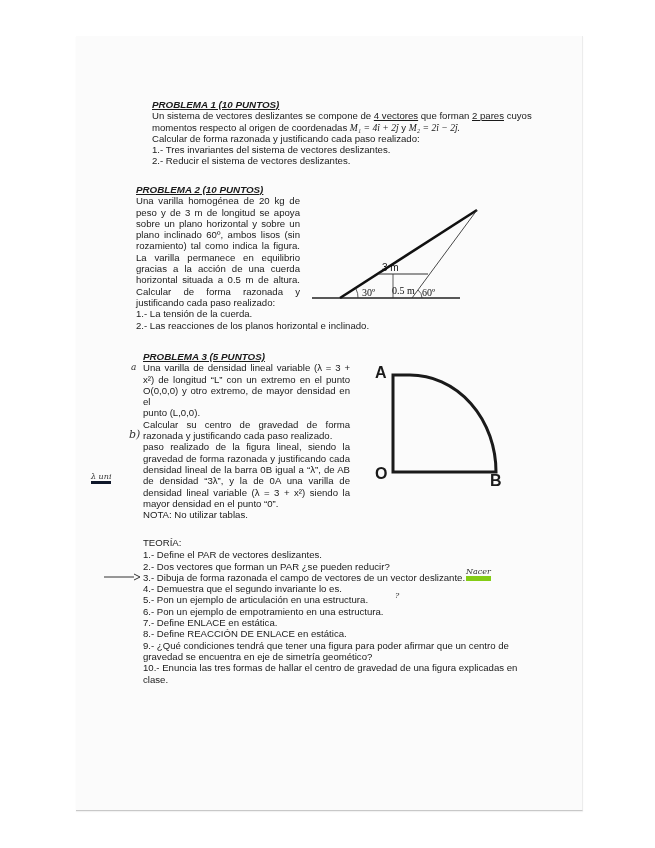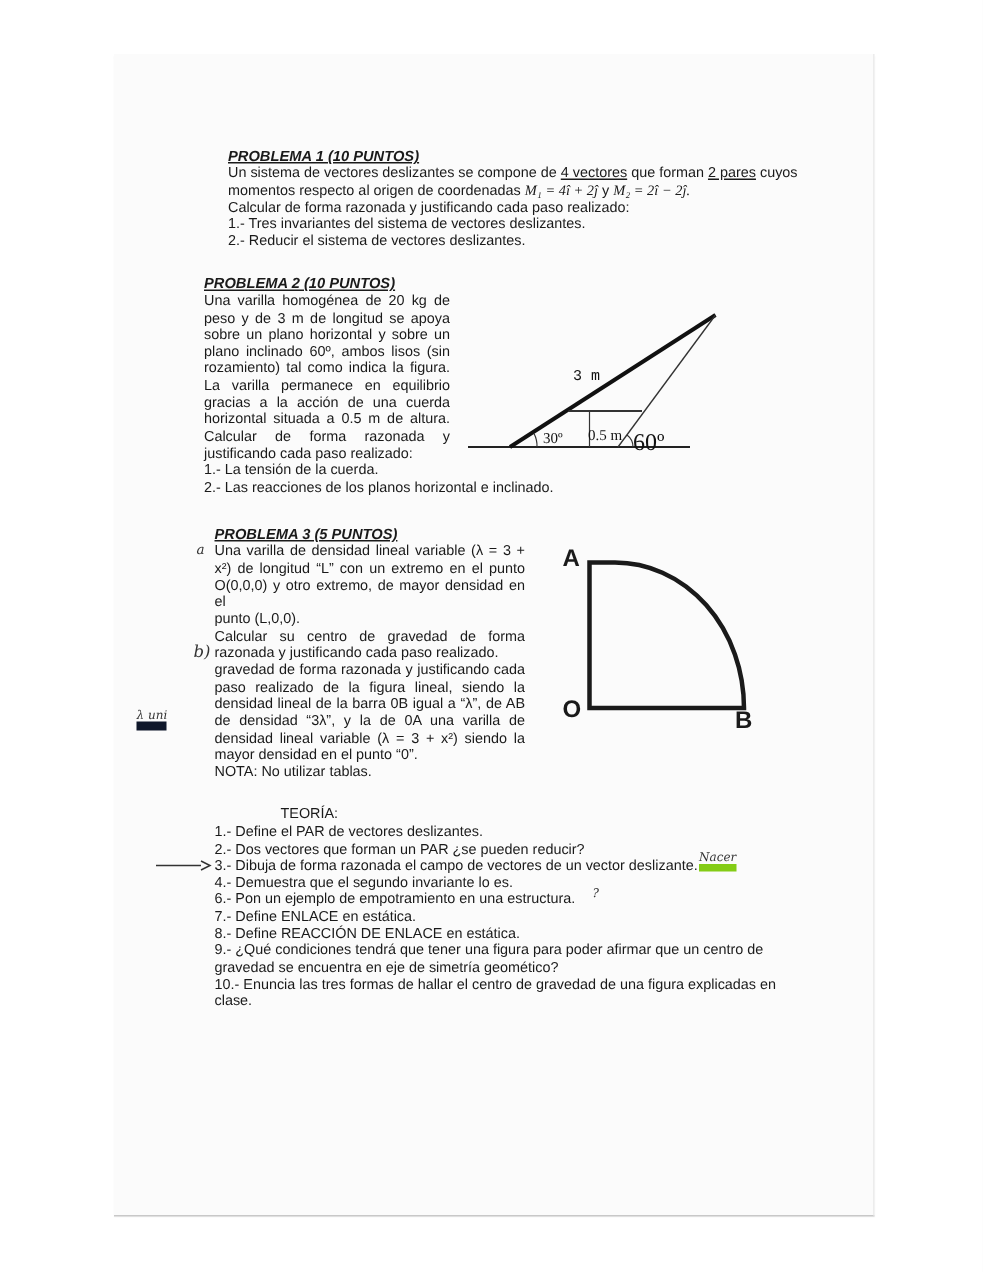--- a/index.html
+++ b/index.html
@@ -67,58 +67,59 @@
 
 <svg style="left:300px; top:185px;" width="180" height="125" viewBox="0 0 180 125">
   <line x1="12" y1="113" x2="160" y2="113" stroke="#222" stroke-width="1.3"></line>
   <line x1="40" y1="113" x2="177" y2="25" stroke="#111" stroke-width="2.6"></line>
   <line x1="112" y1="113" x2="177" y2="25" stroke="#333" stroke-width="0.9"></line>
   <line x1="79" y1="89" x2="128" y2="89" stroke="#333" stroke-width="1.2"></line>
   <line x1="93" y1="89" x2="93" y2="113" stroke="#333" stroke-width="0.8"></line>
   <path d="M 58 113 A 18 18 0 0 0 56 104" fill="none" stroke="#333" stroke-width="0.8"></path>
   <path d="M 122 113 A 10 10 0 0 0 118 105" fill="none" stroke="#333" stroke-width="0.8"></path>
 </svg>
-<div class="hand" style="left:382px; top:246px; font-family:Liberation Mono, monospace; font-style:normal; font-size:10px; color:#111;">3 m</div>
+<div class="hand" style="left:382px; top:262px; font-family:Liberation Sans, sans-serif; font-style:normal; font-size:10px; color:#111;">3 m</div>
 <div class="hand" style="left:362px; top:287px; font-family:'Liberation Serif',serif; font-style:normal; font-size:10px; color:#111;">30º</div>
 <div class="hand" style="left:392px; top:285px; font-family:'Liberation Serif',serif; font-style:normal; font-size:10px; color:#111;">0.5 m</div>
-<div class="hand" style="left:422px; top:287px; font-family:'Liberation Serif',serif; font-style:normal; font-size:16px; color:#111;">60º</div>
+<div class="hand" style="left:422px; top:287px; font-family:'Liberation Serif',serif; font-style:normal; font-size:10px; color:#111;">60º</div>
 
 <div class="blk" style="left:143px; top:351px; width:207px;">
   <div class="line title">PROBLEMA 3 (5 PUNTOS)</div>
   <div class="just">Una varilla de densidad lineal variable (λ = 3 +</div>
   <div class="just">x²) de longitud “L” con un extremo en el punto</div>
   <div class="just">O(0,0,0) y otro extremo, de mayor densidad en el</div>
   <div class="line">punto (L,0,0).</div>
   <div class="just">Calcular su centro de gravedad de forma</div>
   <div class="line">razonada y justificando cada paso realizado.</div>
+  <div class="just">paso realizado de la figura lineal, siendo la</div>
   <div class="just">gravedad de forma razonada y justificando cada</div>
-  <div class="just">paso realizado de la figura lineal, siendo la</div>
   <div class="just">densidad lineal de la barra 0B igual a “λ”, de AB</div>
   <div class="just">de densidad “3λ”, y la de 0A una varilla de</div>
   <div class="just">densidad lineal variable (λ = 3 + x²) siendo la</div>
   <div class="line">mayor densidad en el punto “0”.</div>
   <div class="line">NOTA: No utilizar tablas.</div>
 </div>
 <div class="hand" style="left:131px; top:362px;">a</div>
 <div class="hand" style="left:129px; top:428px; font-size:11px;">b)</div>
-<div class="hand" style="left:91px; top:472px; font-size:8px; border-bottom:6px solid #0f172a;">λ uni</div>
+<div class="hand" style="left:91px; top:472px; font-size:8px; border-bottom:3px solid #0f172a;">λ uni</div>
 
 <svg style="left:360px; top:355px;" width="160" height="140" viewBox="0 0 160 140">
   <path d="M 33 117 L 33 20 L 50 20 A 86 97 0 0 1 136 117 Z" fill="none" stroke="#1a1a1a" stroke-width="3" stroke-linejoin="miter"></path>
 </svg>
 <div class="blk" style="left:375px; top:364px; font-size:16px; font-weight:bold; line-height:18px;">A</div>
 <div class="blk" style="left:375px; top:465px; font-size:16px; font-weight:bold; line-height:18px;">O</div>
 <div class="blk" style="left:490px; top:472px; font-size:16px; font-weight:bold; line-height:18px;">B</div>
 
 <div class="blk" style="left:143px; top:537px; width:380px;">
-  <div class="line" style="margin-bottom:1px;margin-left:44px;">TEORÍA:</div>
+  <div class="line" style="margin-bottom:1px;">TEORÍA:</div>
   <div class="line">1.- Define el PAR de vectores deslizantes.</div>
   <div class="line">2.- Dos vectores que forman un PAR ¿se pueden reducir?</div>
   <div class="line">3.- Dibuja de forma razonada el campo de vectores de un vector deslizante.</div>
   <div class="line">4.- Demuestra que el segundo invariante lo es.</div>
+  <div class="line">5.- Pon un ejemplo de articulación en una estructura.</div>
   <div class="line">6.- Pon un ejemplo de empotramiento en una estructura.</div>
   <div class="line">7.- Define ENLACE en estática.</div>
   <div class="line">8.- Define REACCIÓN DE ENLACE en estática.</div>
   <div class="line">9.- ¿Qué condiciones tendrá que tener una figura para poder afirmar que un centro de</div>
   <div class="line">gravedad se encuentra en eje de simetría geomético?</div>
   <div class="line">10.- Enuncia las tres formas de hallar el centro de gravedad de una figura explicadas en</div>
   <div class="line">clase.</div>
 </div>
 <svg style="left:104px; top:572px;" width="40" height="10" viewBox="0 0 40 10">
   <line x1="0" y1="5" x2="30" y2="5" stroke="#333" stroke-width="1"></line>

